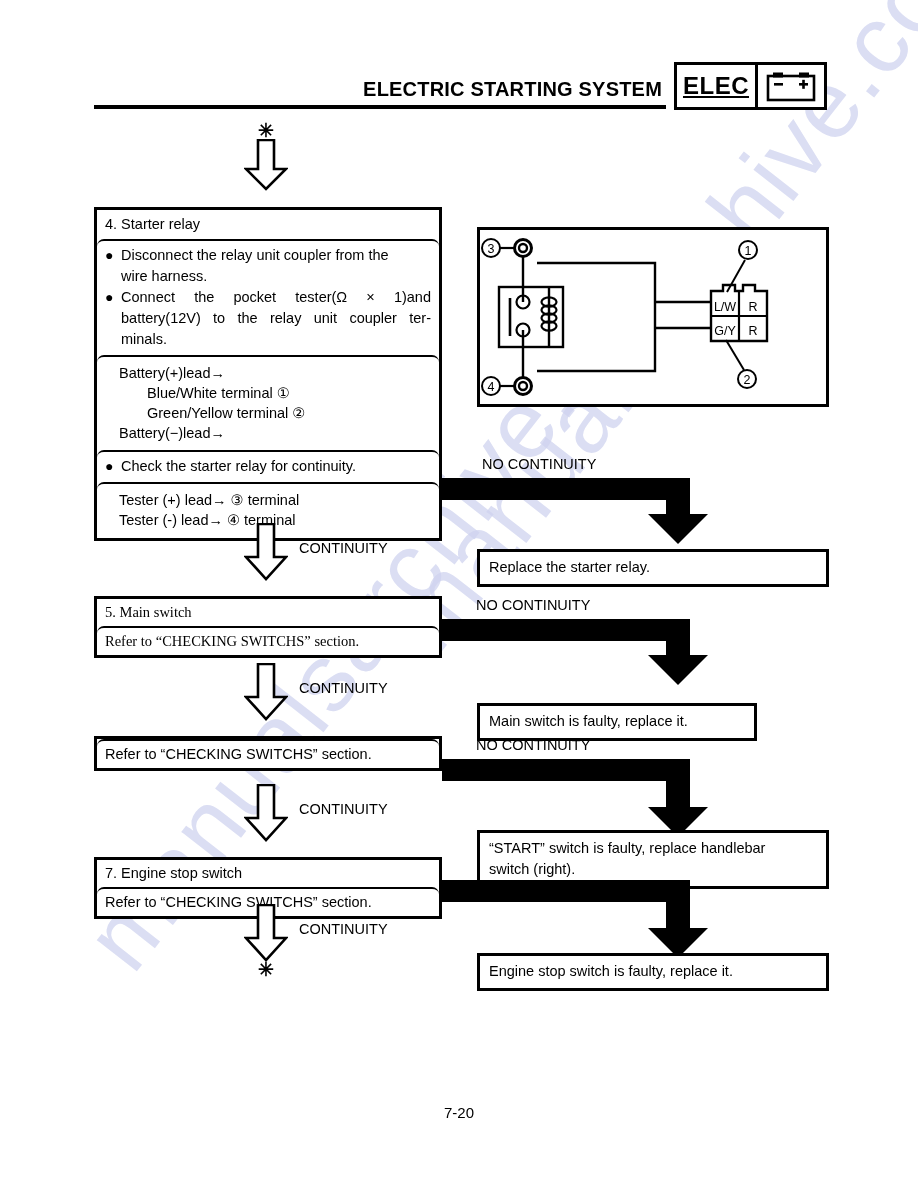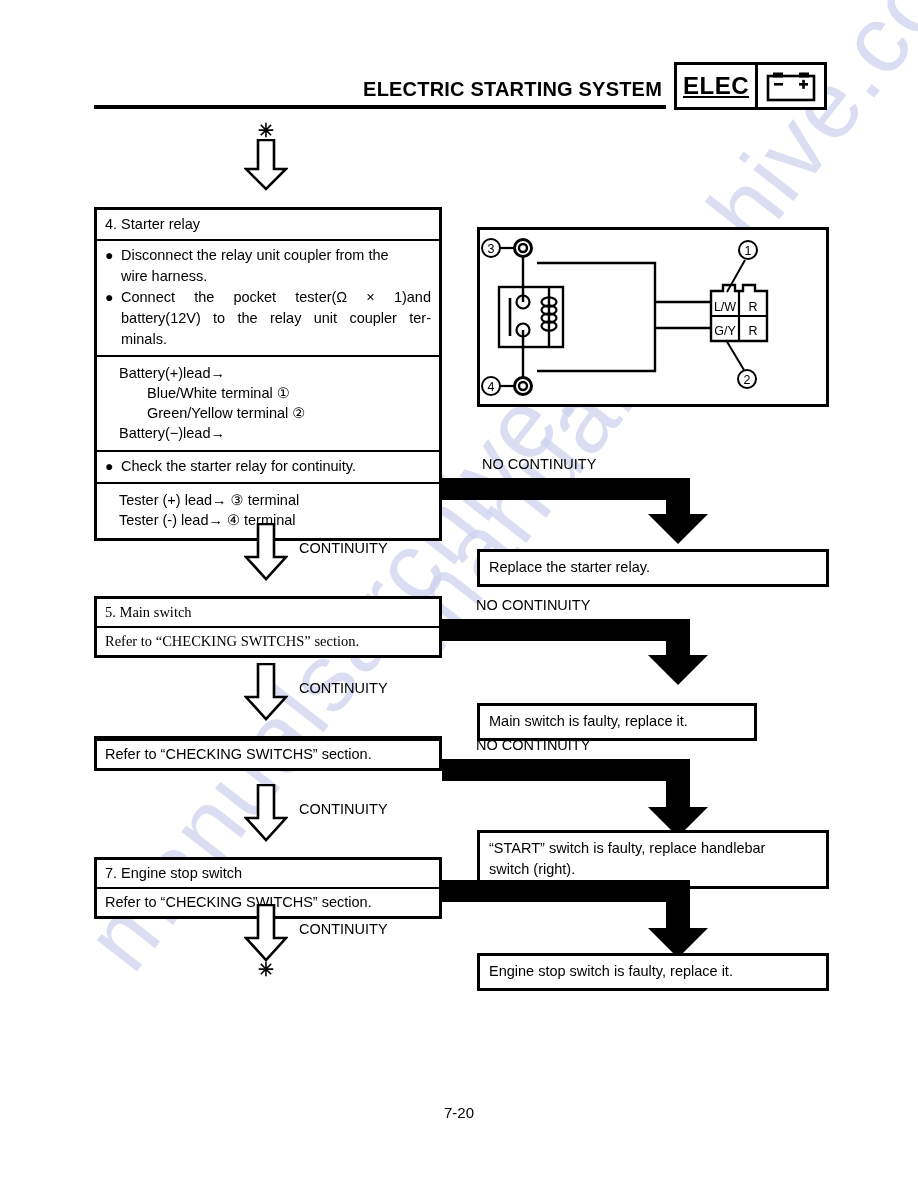--- a/index.html
+++ b/index.html
@@ -98,20 +98,21 @@
   
   .fbox {
     position: absolute;
     border: 3px solid #000;
     background: #fff;
     box-sizing: border-box;
   }
   .fbox .seg {
     border-top: 2px solid #000;
     box-sizing: border-box;
+    border-radius: 7px;
   }
   .fbox .seg.first { border-top: none; }
   .fbox .line {
     font-size: 14.5px;
     line-height: 20px;
     white-space: nowrap;
   }
 
   
   #box-step4 { left: 94px; top: 207px; width: 348px; }

